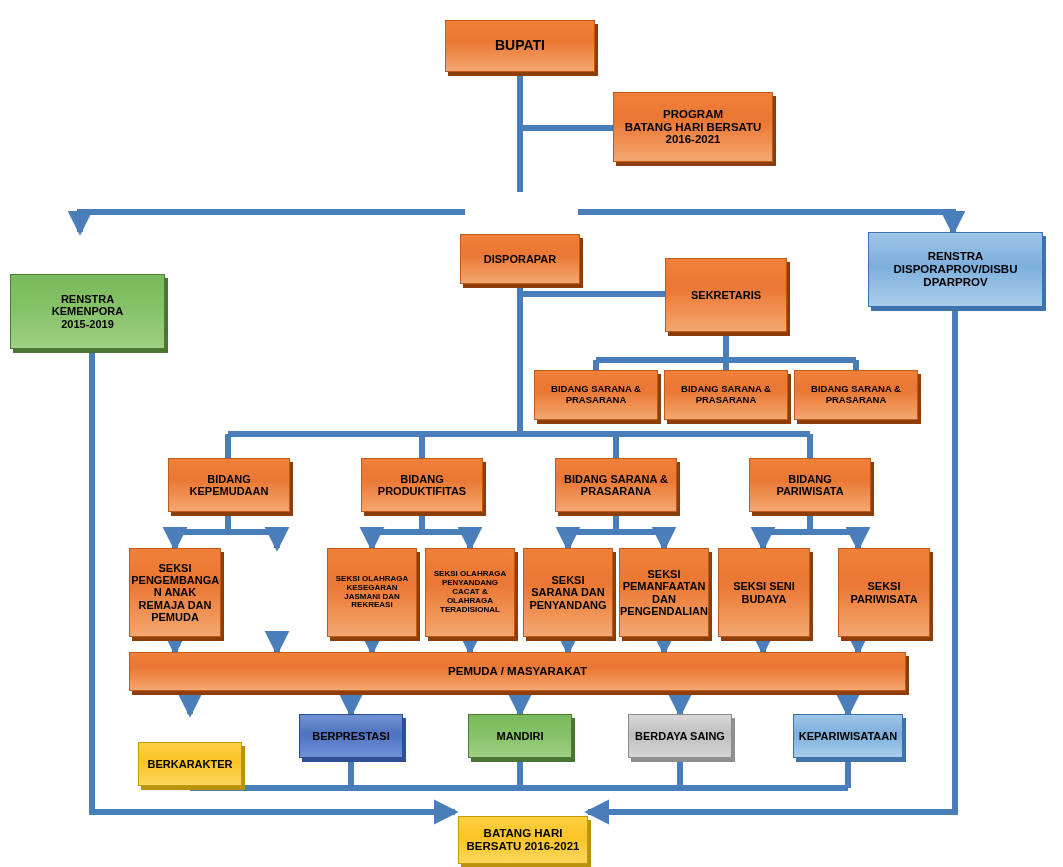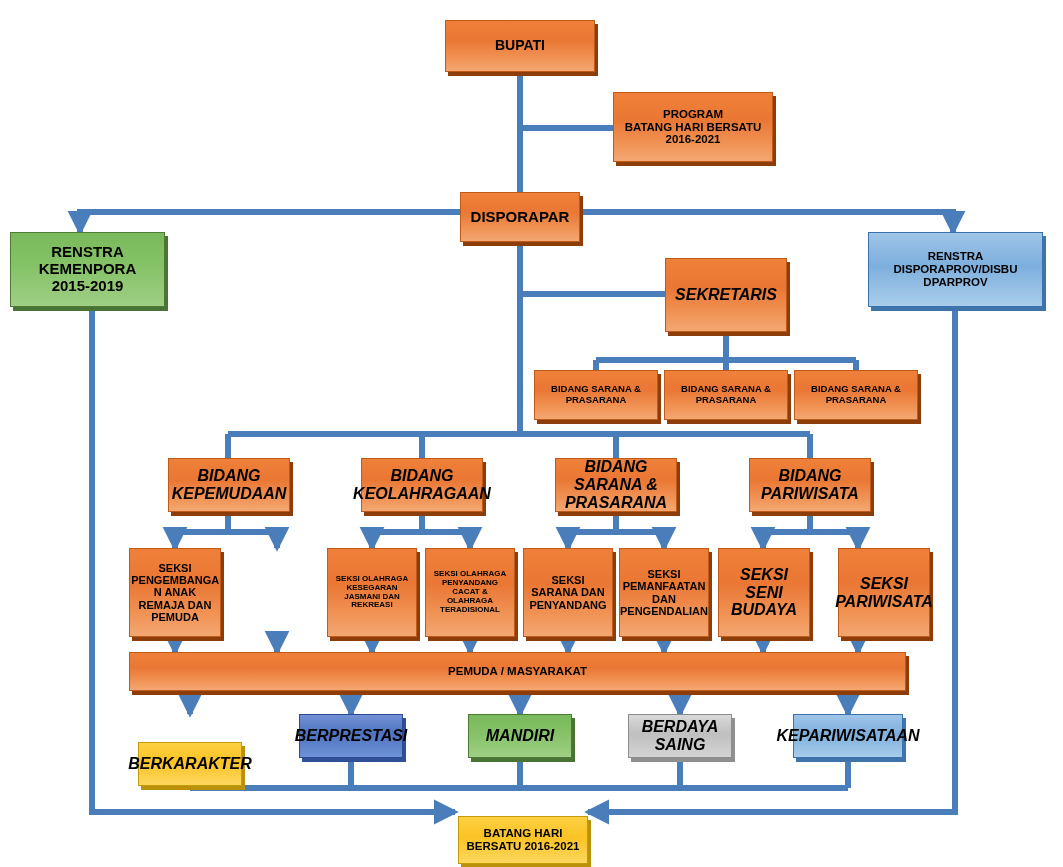--- a/index.html
+++ b/index.html
@@ -16,23 +16,23 @@
          border:1px solid #4e7a36;box-shadow:3px 4px 0 #4a7433;}
   .blue{background:linear-gradient(180deg,#9fc5e8 0%,#7dafdd 45%,#a9cdea 100%);
         border:1px solid #3a72ad;box-shadow:3px 4px 0 #3f74ab;}
   .blue-dark{background:linear-gradient(180deg,#7292d4 0%,#4e72c0 45%,#6f93d6 100%);
         border:1px solid #2a4a93;box-shadow:3px 4px 0 #2f4f96;}
   .yellow{background:linear-gradient(180deg,#fdd043 0%,#fbc325 45%,#fcd75e 100%);
           border:1px solid #c39a08;box-shadow:3px 4px 0 #b9910b;margin-top:28px;}
   .gray{background:linear-gradient(180deg,#d9d9d9 0%,#bfbfbf 45%,#d4d4d4 100%);
         border:1px solid #8c8c8c;box-shadow:3px 4px 0 #8f8f8f;}
   .t15{font-size:14px;}
-  .t13{font-size:15px;}
+  .t13{font-size:11px;margin-top:42px;}
   .t12{font-size:11.5px;}
-  .t11{font-size:16px;font-style:italic;}
+  .t11{font-size:11px;}
   .t10{font-size:9.5px;}
   .t9{font-size:11px;}
   .t8{font-size:8px;}
 </style>
 </head>
 <body>
 
 <div id="canvas">
 
   <svg id="wires" viewBox="0 0 1063 867" xmlns="http://www.w3.org/2000/svg">
@@ -158,21 +158,21 @@
     <span>BIDANG SARANA &amp;</span>
     <span>PRASARANA</span>
   </div>
 
   <div class="node orange t11" style="left:168px;top:458px;width:122px;height:54px;flex-direction:column;">
     <span>BIDANG</span>
     <span>KEPEMUDAAN</span>
   </div>
   <div class="node orange t11" style="left:361px;top:458px;width:122px;height:54px;flex-direction:column;">
     <span>BIDANG</span>
-    <span>KEOLAHRAGAAN</span>
+    <span>PRODUKTIFITAS</span>
   </div>
   <div class="node orange t11" style="left:555px;top:458px;width:122px;height:54px;flex-direction:column;">
     <span>BIDANG SARANA &amp;</span>
     <span>PRASARANA</span>
   </div>
   <div class="node orange t11" style="left:749px;top:458px;width:122px;height:54px;flex-direction:column;">
     <span>BIDANG</span>
     <span>PARIWISATA</span>
   </div>
 

